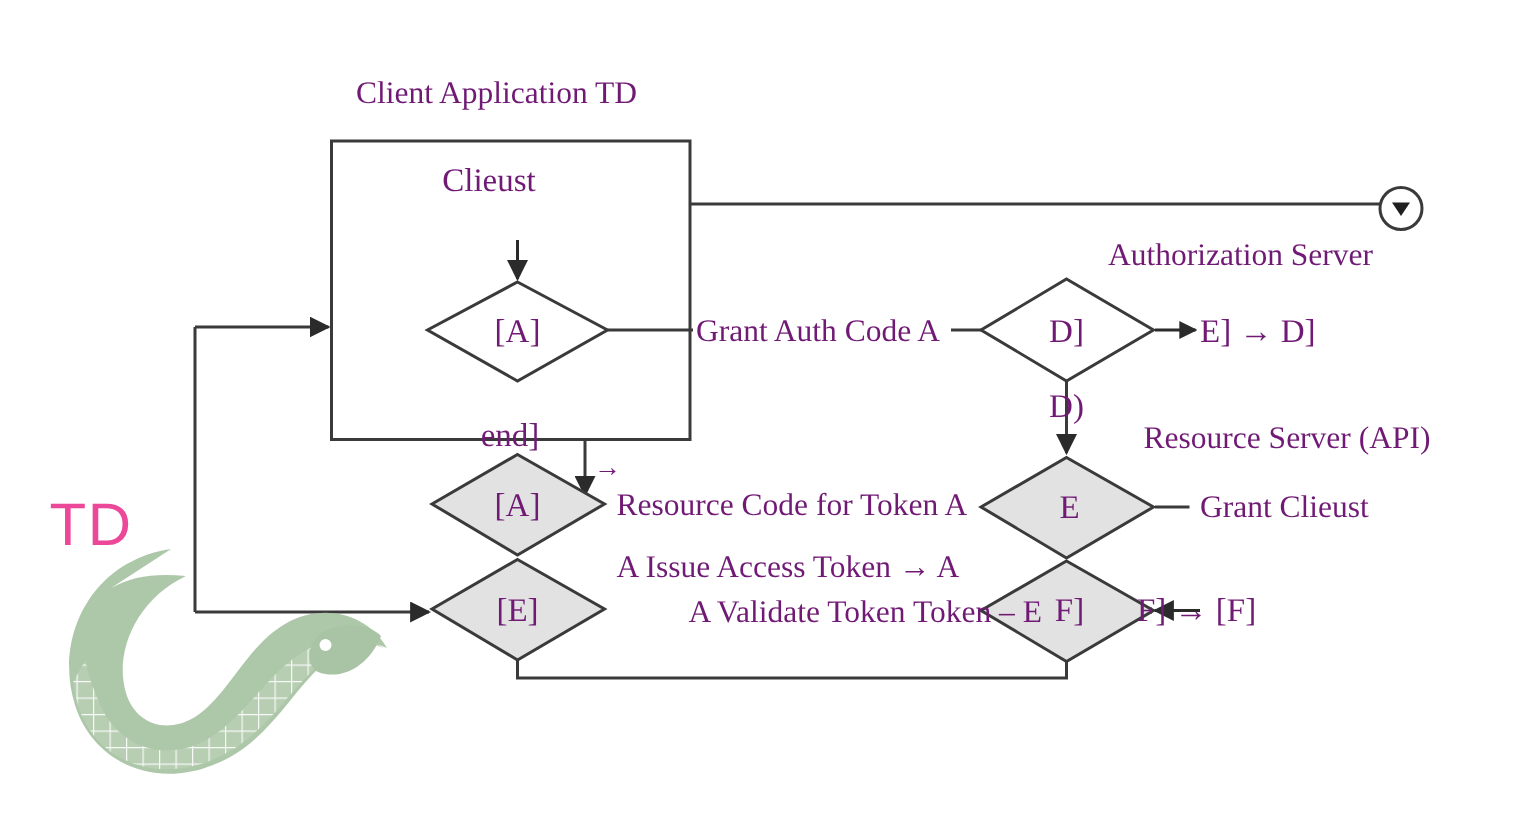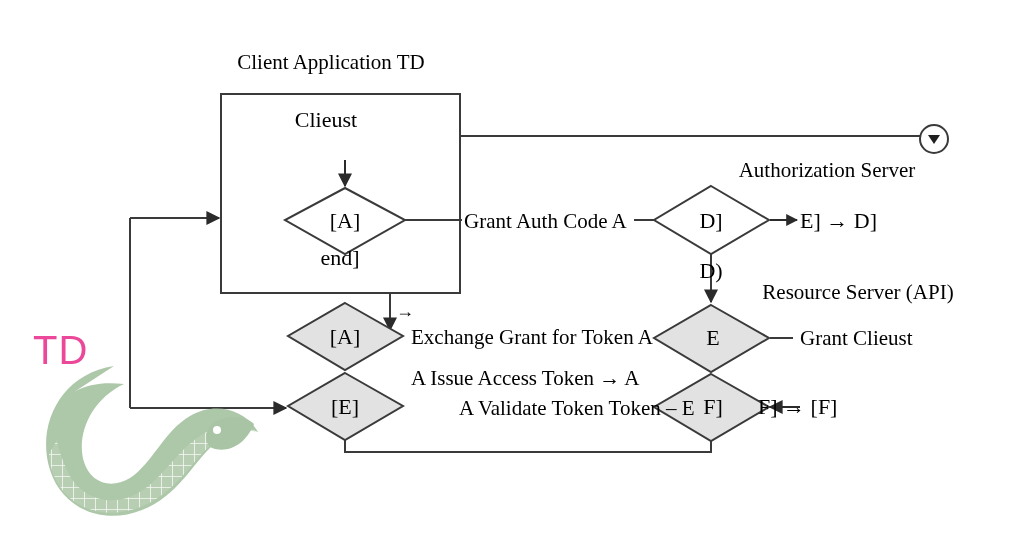--- a/index.html
+++ b/index.html
@@ -21,21 +21,21 @@
     position: absolute;
     left: 0;
     top: 0;
     width: 1024px;
     height: 559px;
   }
   .lbl {
     position: absolute;
     white-space: nowrap;
     font-family: "Liberation Serif", "DejaVu Serif", serif;
-    color: #000000;
+    color: #701a75;
     line-height: 1;
   }
   .lbl-center {
     transform: translate(-50%, -50%);
   }
   .lbl-left {
     transform: translate(0, -50%);
   }
   .t-title {
     font-size: 21px;
@@ -121,41 +121,41 @@
 
   </svg>
 
   <div class="lbl lbl-center t-title" style="left:331px; top:62px;">Client Application TD</div>
 
   <div class="lbl lbl-center t-node" style="left:326px; top:120px;">Clieust</div>
 
 
   <div class="lbl lbl-center t-node" style="left:345px; top:221px;">[A]</div>
 
-  <div class="lbl lbl-center t-node" style="left:340px; top:258px;">end]</div>
+  <div class="lbl lbl-center t-node" style="left:340px; top:290px;">end]</div>
 
   <div class="lbl lbl-center t-title" style="left:827px; top:170px;font-family:Liberation Serif, serif;">Authorization Server</div>
 
   <div class="lbl lbl-left t-body" style="left:464px; top:221px;">Grant Auth Code A</div>
 
   <div class="lbl lbl-center t-title" style="left:858px; top:292px;">Resource Server (API)</div>
 
   <div class="lbl lbl-center t-node" style="left:711px; top:221px;">D]</div>
 
   <div class="lbl lbl-left t-node" style="left:800px; top:221px;">E] → D]</div>
 
   <div class="lbl lbl-center t-node" style="left:711px; top:271px;">D)</div>
 
   <div class="lbl lbl-left t-small" style="left:396px; top:311px;">→</div>
 
   <div class="lbl lbl-center t-node" style="left:345px; top:337px;">[A]</div>
 
   <div class="lbl lbl-center t-node" style="left:345px; top:407px;">[E]</div>
 
-  <div class="lbl lbl-left t-body" style="left:411px; top:337px;">Exchange Grant for Token A</div>
+  <div class="lbl lbl-left t-body" style="left:411px; top:337px;">Resource Code for Token A</div>
 
   <div class="lbl lbl-left t-body" style="left:411px; top:378px;">A  Issue Access Token → A</div>
 
   <div class="lbl lbl-left t-body" style="left:411px; top:408px;margin-left:48px;">A Validate Token Token – E</div>
 
   <div class="lbl lbl-center t-node" style="left:713px; top:338px;">E</div>
 
   <div class="lbl lbl-center t-node" style="left:713px; top:407px;">F]</div>
 
   <div class="lbl lbl-left t-body" style="left:800px; top:338px;">Grant Clieust</div>

